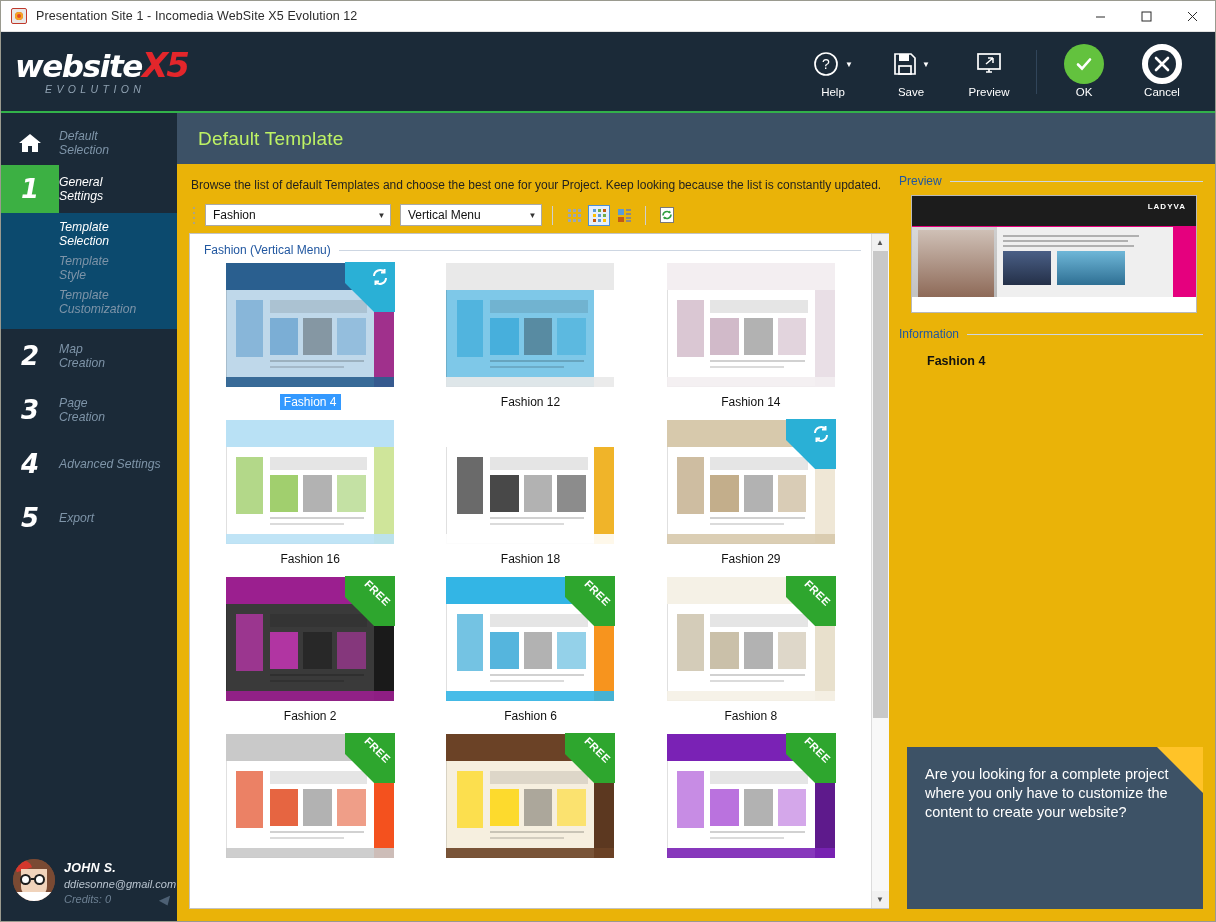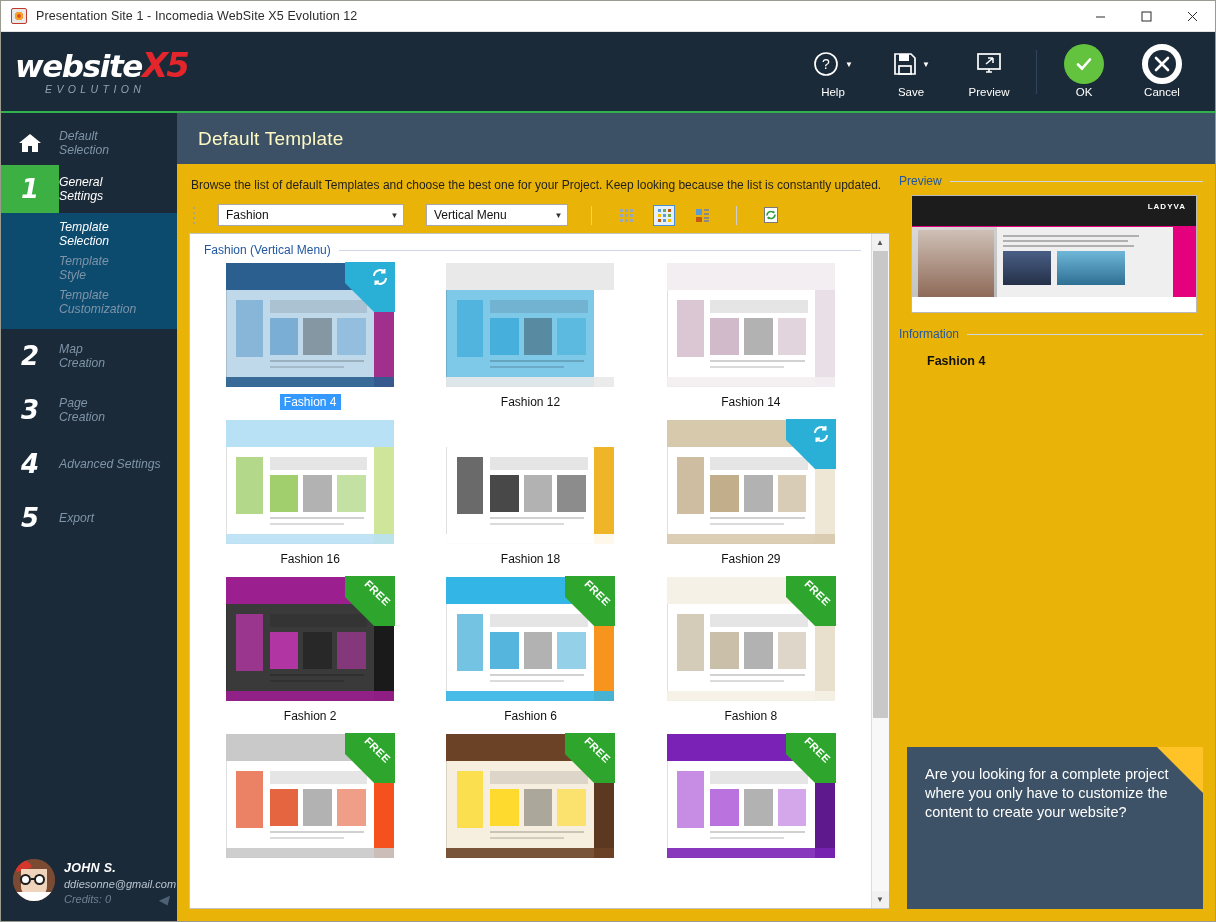--- a/index.html
+++ b/index.html
@@ -136,29 +136,29 @@
   .tb-divider { width: 1px; height: 44px; background: #31455a; margin: 0 8px; }
   .circle-btn { width: 40px; height: 40px; border-radius: 50%; display:flex;align-items:center;justify-content:center;}
   .circle-ok { background: #63c23e; }
   .circle-cancel { background: #ffffff; border: 2px solid #ffffff; }
   .topbar-sep { height: 2px; background: #32b04a; }
 
   .pagehead {
     height: 51px; flex: 0 0 51px; background: #3c5166;
     display: flex; align-items: center; padding-left: 21px;
   }
-  .pagehead h1 { font-size: 19px; font-weight: 400; color: #fef9c3; letter-spacing: .2px; }
+  .pagehead h1 { font-size: 19px; font-weight: 400; color: #bef264; letter-spacing: .2px; }
 
   .content { flex: 1; background: #eab308; display: flex; min-height: 0; }
 
   
   .left-col { flex: 1; min-width: 0; display: flex; flex-direction: column; padding: 0 10px 0 12px;}
   .desc { font-size: 12px; color: #1f1f1f; padding: 14px 0 12px 2px; }
 
-  .filterbar { display: flex; align-items: center; gap: 16px; padding-bottom: 7px;}
+  .filterbar { display: flex; align-items: center; gap: 3px; padding-bottom: 7px;}
   .grip { width: 9px; height: 20px; display:flex; flex-direction:column; justify-content:center; gap:3px; align-items:center; margin-right:4px;}
   .grip i { width:2px;height:2px;background:#9aa0a6;display:block;border-radius:50%;}
   .combo {
     height: 22px; background: #ffffff; border: 1px solid #a9a9a9;
     display: flex; align-items: center; font-size: 12px; color: #111;
     padding-left: 7px; position: relative;
   }
   .combo .cb-arrow {
     margin-left: auto; width: 17px; height: 20px;
     display:flex;align-items:center;justify-content:center; color:#333; font-size:8px;

